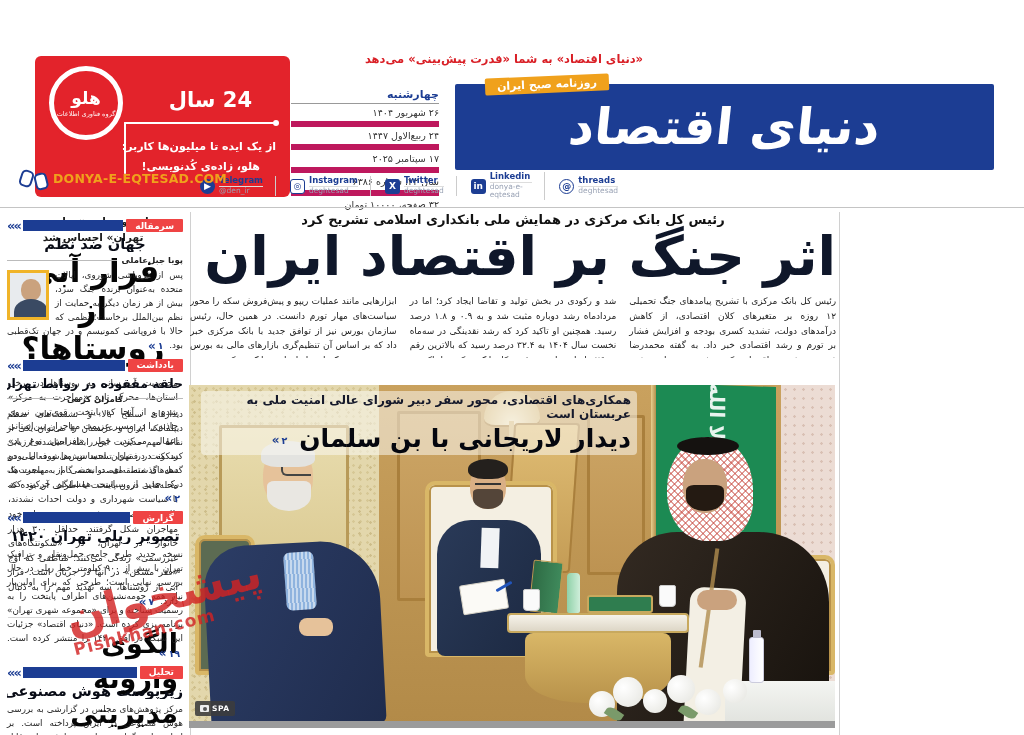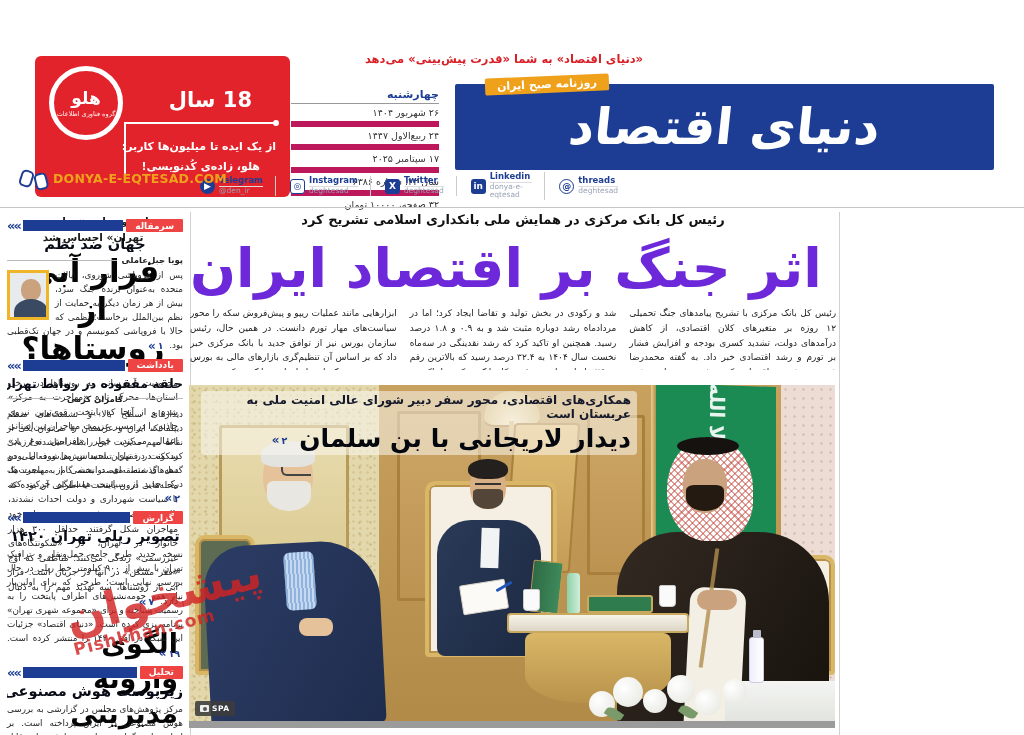--- a/index.html
+++ b/index.html
@@ -43,21 +43,21 @@
   .hdiv{position:absolute;top:207px;left:0;right:0;border-top:1px solid #c4c4c4}
   .vdiv{position:absolute;top:212px;bottom:0;width:1px;background:#d0d0d0}
   .body-txt{font-size:9px;line-height:1.62;text-align:justify;color:#222}
   .pgref{display:inline-flex;direction:ltr;align-items:center;gap:2px;color:#1c3d93;font-weight:bold;font-size:10px;margin:0 3px;vertical-align:middle}
   .pg-g{font-size:12px;line-height:1}
   .pg-n{direction:rtl;font-size:9.5px}
 
   
   .center{position:absolute;top:212px;right:188px;width:646px}
   .lead-kick{font-size:13px;font-weight:bold;text-align:center;color:#111;}
-  .headline{font-size:54px;font-weight:bold;color:#6d28d9;text-align:left;line-height:1.1;margin-top:12px;letter-spacing:-1px}
+  .headline{font-size:54px;font-weight:bold;color:#0f172a;text-align:right;line-height:1.1;margin-top:0;letter-spacing:-1px}
   .leadcols{display:flex;direction:rtl;gap:13px;margin-top:8px;height:64px;overflow:hidden}
   .leadcols>div{flex:1}
 
   
   .photo{position:absolute;top:385px;right:189px;width:646px;height:343px;overflow:hidden;background:linear-gradient(180deg,#c9a15e,#b28a48)}
   .ph{position:absolute}
   .wallpanel{border:3px solid #a97f3c;background:linear-gradient(180deg,#cda666,#bd9352);border-radius:2px}
   .floral{background:#e3d7ac;background-image:radial-gradient(#cdbd8a 1px,transparent 1.5px),radial-gradient(#d6c795 1px,transparent 1.5px);background-size:11px 11px,7px 7px}
   .floral-r{background:#ecdcd4;background-image:radial-gradient(#d9c0b4 1px,transparent 1.5px);background-size:9px 9px}
   .sconce{top:6px;left:295px;width:56px;height:34px;background:radial-gradient(ellipse at 50% 100%,#f3e7c8,#d9bd82 70%);border-radius:50% 50% 20% 20%/80% 80% 20% 20%;box-shadow:0 2px 0 #a97f3c}
@@ -162,21 +162,21 @@
     <div class="dr">۱۷ سپتامبر ۲۰۲۵</div>
     <div class="dr">سال ۲۳، شماره ۶۳۸۶</div>
     <div class="dr">۳۲ صفحه، ۱۰۰۰۰ تومان</div>
   </div>
 
   <div class="ad">
     <div class="ad-logo">
       <b>هلو</b>
       <s>گروه فناوری اطلاعات</s>
     </div>
-    <div class="ad-years">18 سال</div>
+    <div class="ad-years">24 سال</div>
     <div class="ad-line"></div>
     <div class="ad-elbow"></div>
     <div class="ad-t1">از یک ایده تا میلیون‌ها کاربر:</div>
     <div class="ad-t2">هلو، زاده‌ی کُدنویسی!</div>
   </div>
 
   <div class="socials">
     <div class="soc">
       <span class="soc-icon">▶</span>
       <span class="soc-txt">

